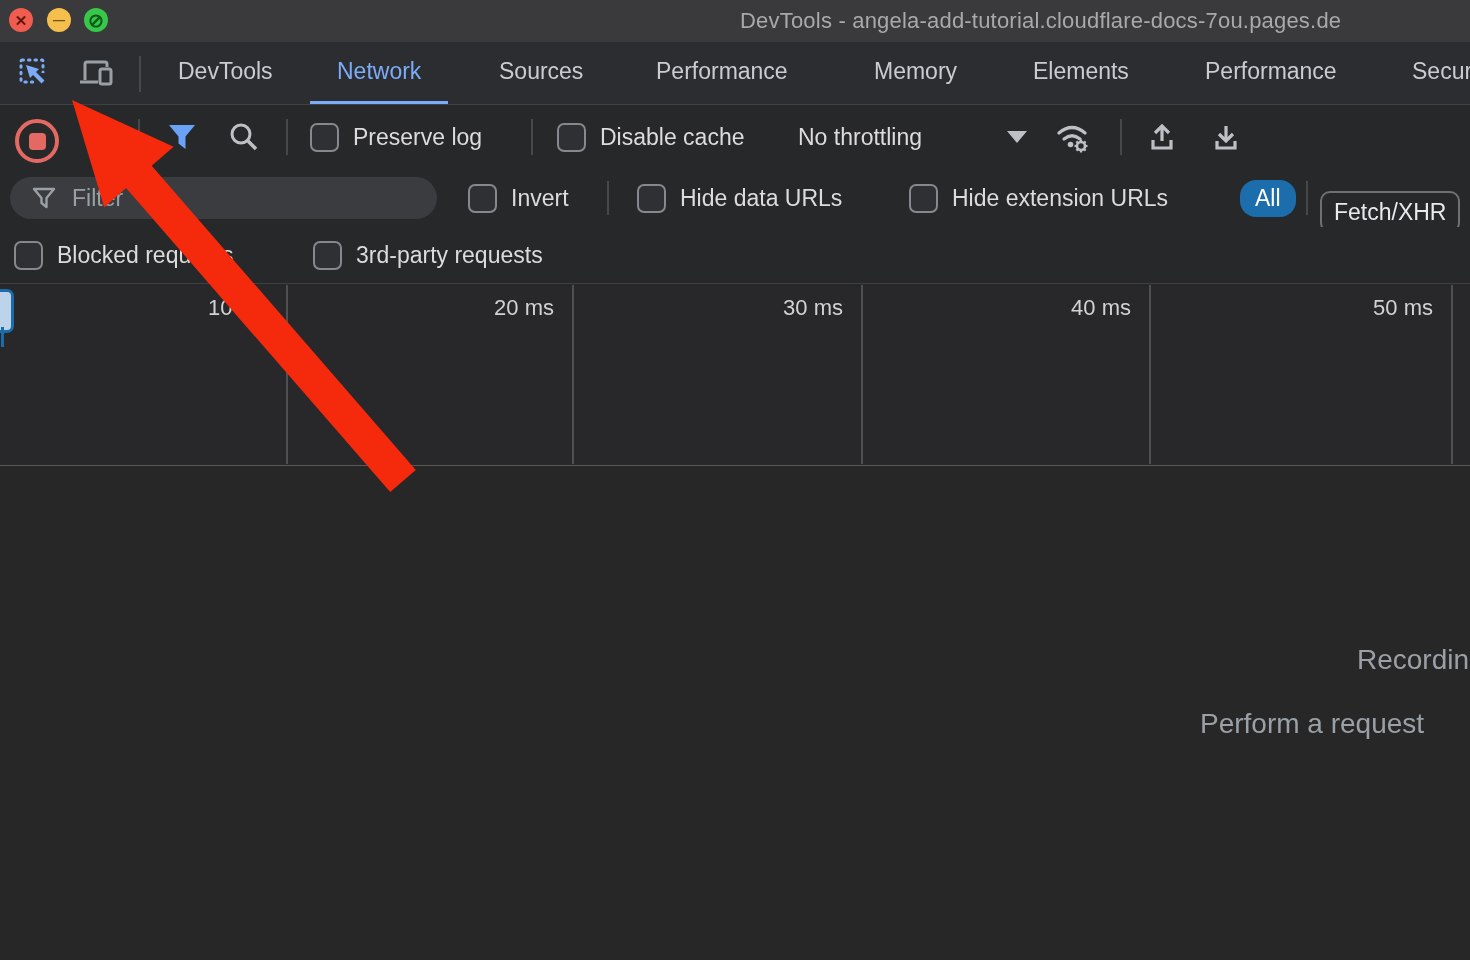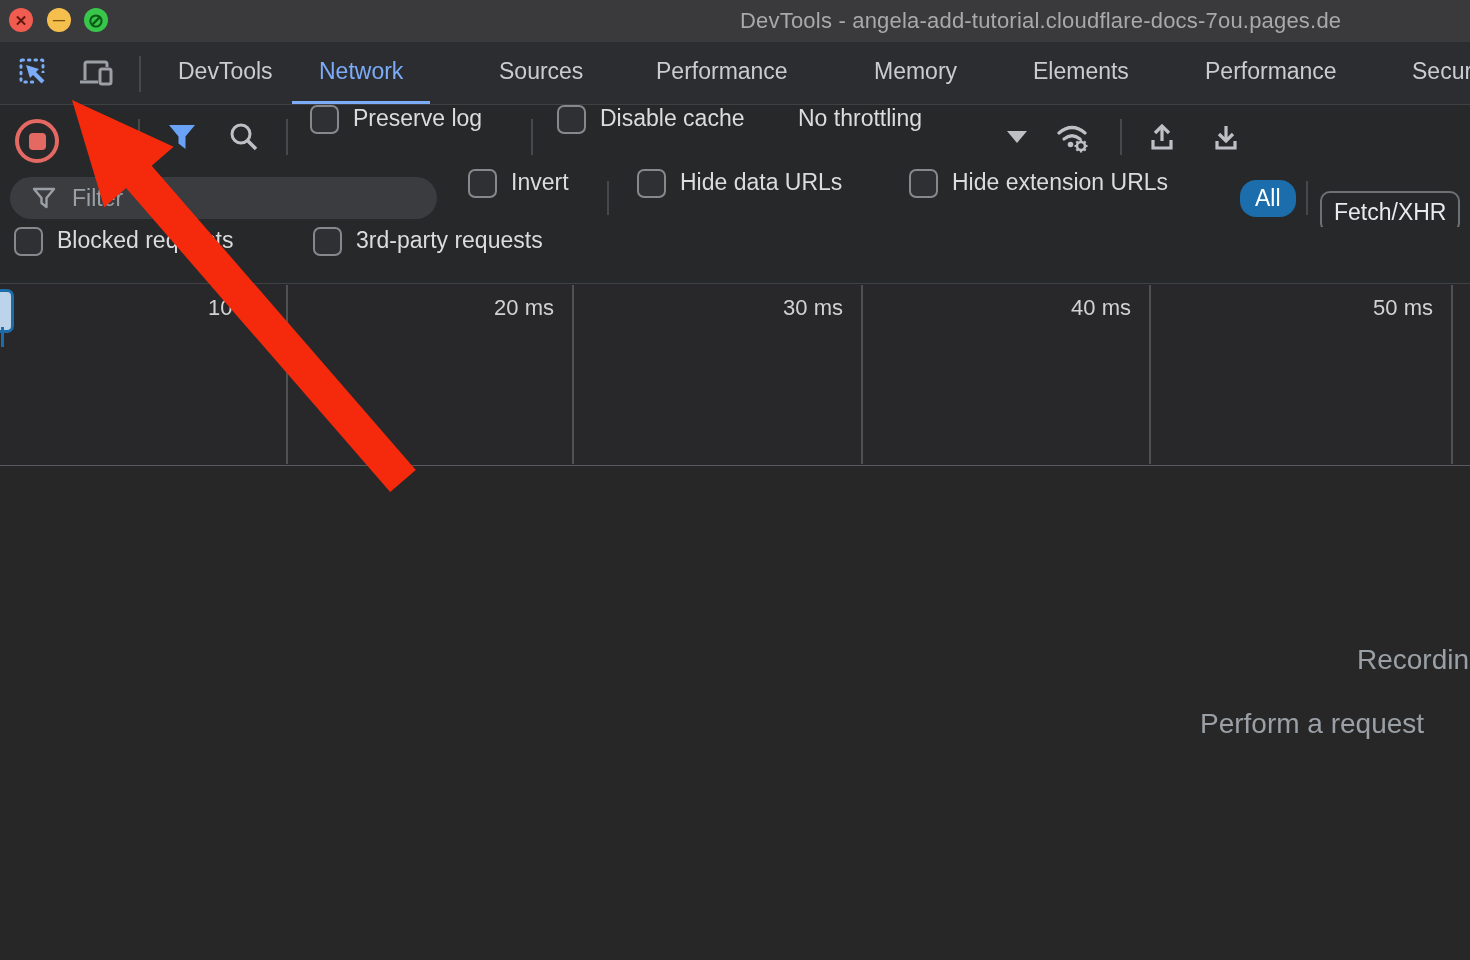--- a/index.html
+++ b/index.html
@@ -27,21 +27,21 @@
   .vdiv{position:absolute;width:2px;background:#47484b;}
   .tab{position:absolute;top:0;height:59px;display:flex;align-items:center;
       padding:0 27px;font-size:23px;color:#c9ccd1;white-space:nowrap;}
   .tab.active{color:#7cacf8;border-bottom:3px solid #7cacf8;}
   
   .toolbar{position:absolute;left:0;top:105px;width:1470px;height:64px;background:#27282a;
       border-bottom:1px solid #3c3d40;}
   .record{position:absolute;left:15px;top:14px;width:36px;height:36px;border-radius:50%;
       border:4px solid #e46962;display:flex;align-items:center;justify-content:center;}
   .record .sq{width:17px;height:17px;border-radius:4px;background:#e46962;}
-  .cluster{position:absolute;display:flex;height:64px;gap:14px;}
+  .cluster{position:absolute;display:flex;align-items:center;height:64px;gap:14px;}
   .cb{width:25px;height:25px;border:2.5px solid #85898d;border-radius:7px;background:#2f3033;
       flex:0 0 auto;}
   .cblabel{font-size:23px;color:#dcdcdc;white-space:nowrap;}
   .ddl-caret{width:0;height:0;border-left:10px solid transparent;border-right:10px solid transparent;
       border-top:12px solid #bdc1c6;}
   
   .filterrow{position:absolute;left:0;top:169px;width:1470px;height:58px;background:#27282a;}
   .filterpill{position:absolute;left:10px;top:8px;width:427px;height:42px;border-radius:21px;
       background:#3b3c40;display:flex;align-items:center;padding:0 0 0 22px;box-sizing:border-box;gap:14px;}
   .filterpill input{background:transparent;border:none;outline:none;color:#e8eaed;
@@ -102,21 +102,21 @@
         <line x1="2" y1="25" x2="20" y2="25" stroke="#9aa0a6" stroke-width="3"></line>
         <rect x="22" y="12" width="11" height="15" rx="2" fill="#2c2d30" stroke="#9aa0a6" stroke-width="3"></rect>
       </svg>
     </span>
   </div>
   <div class="vdiv" style="left:139px;top:14px;height:36px;"></div>
 
   <div class="tab" style="left:151px;">
       <span>DevTools</span>
     </div>
-  <div class="tab active" style="left:292px;text-align:center;">
+  <div class="tab active" style="left:310px;text-align:center;">
       <span>Network</span>
     </div>
   <div class="tab" style="left:472px;">
       <span>Sources</span>
     </div>
   <div class="tab" style="left:629px;justify-content:flex-end;">
       <span>Performance</span>
     </div>
   <div class="tab" style="left:847px;">
       <span>Memory</span>

